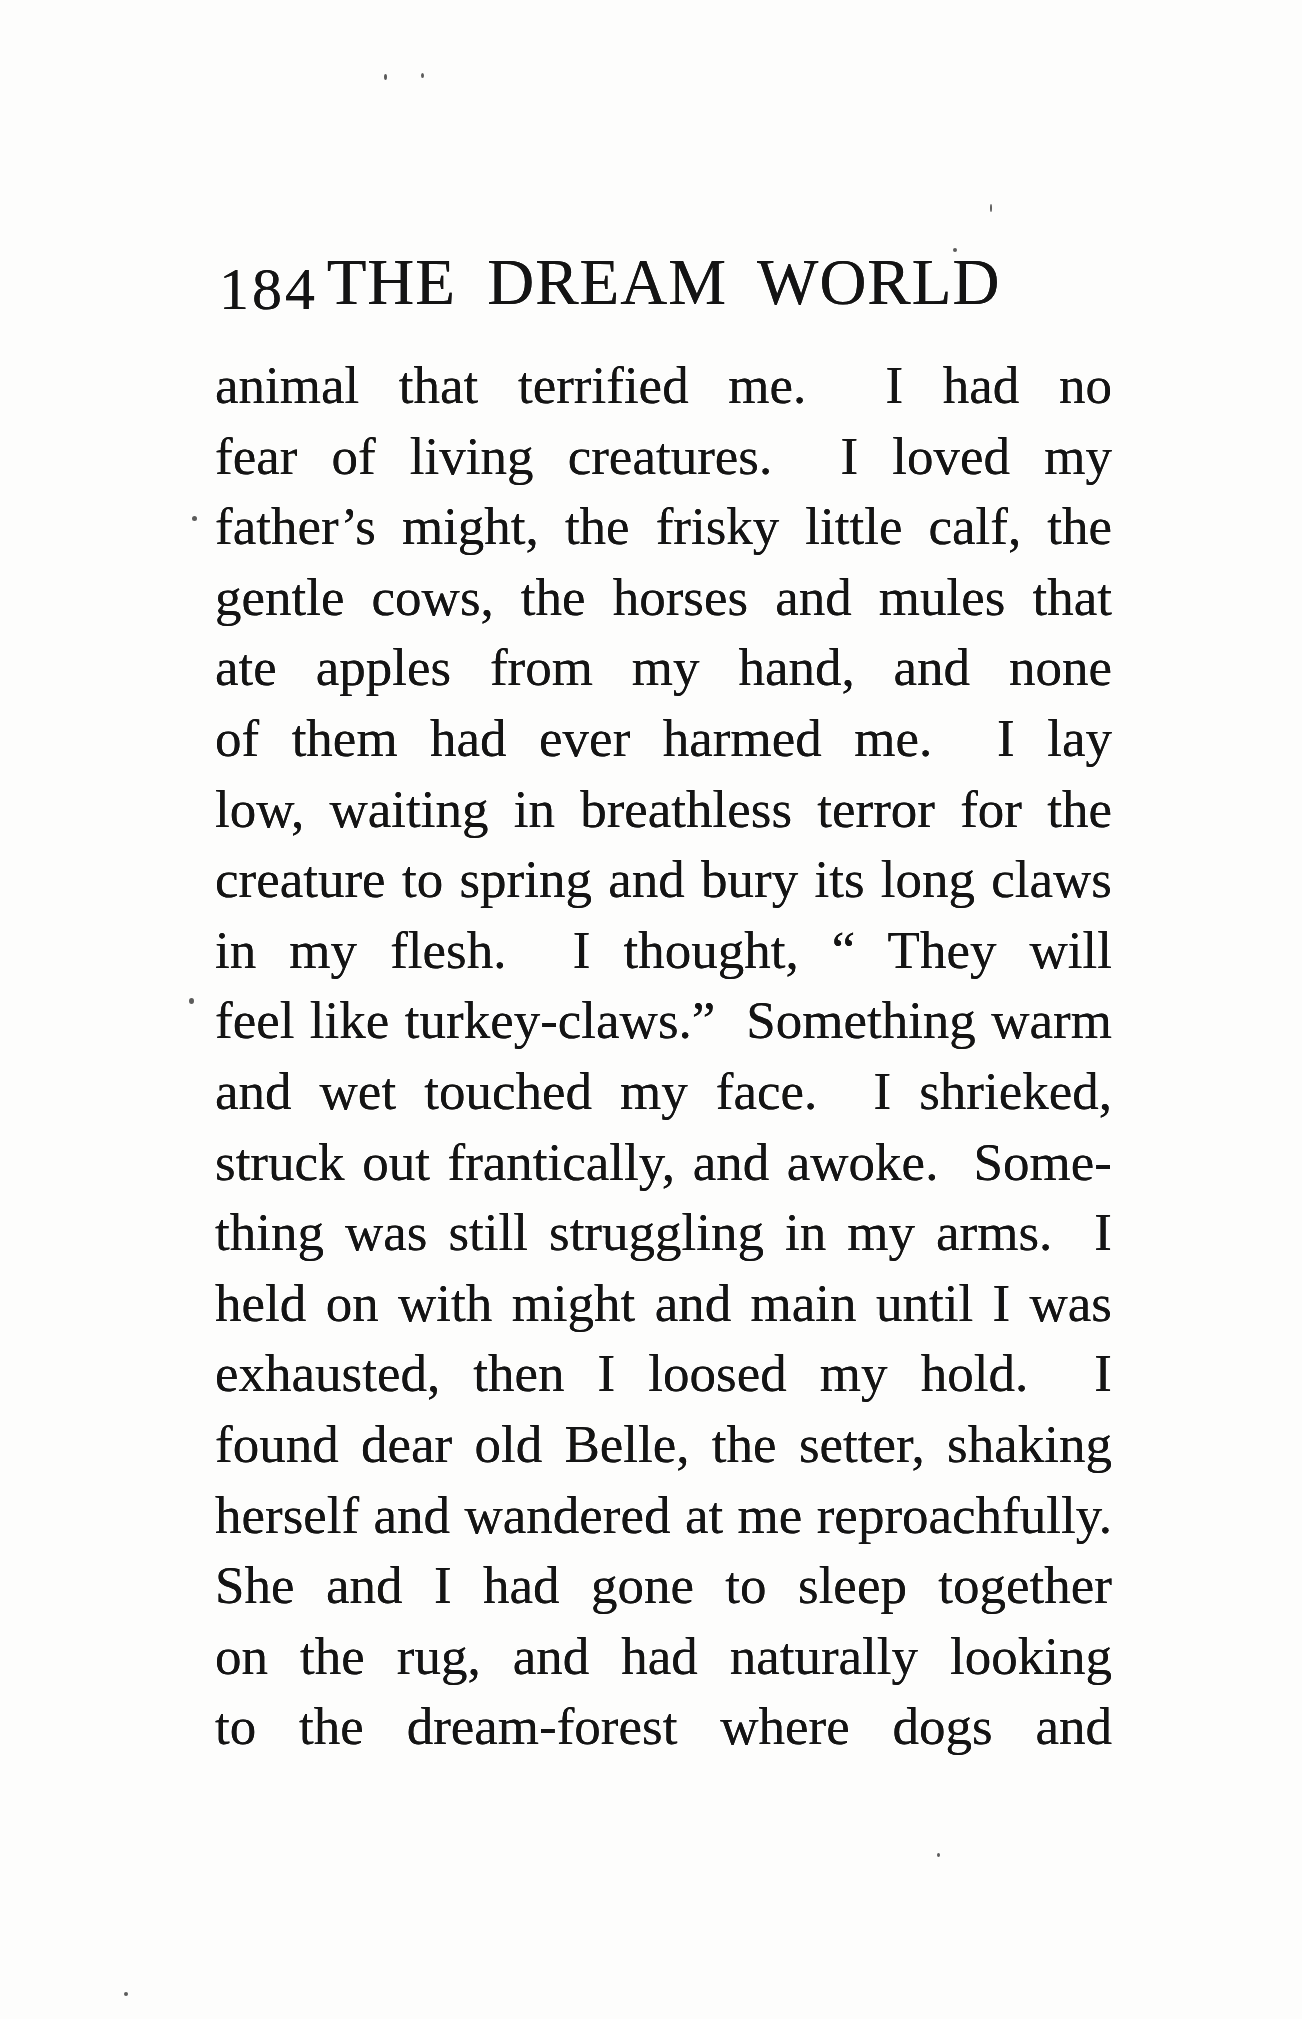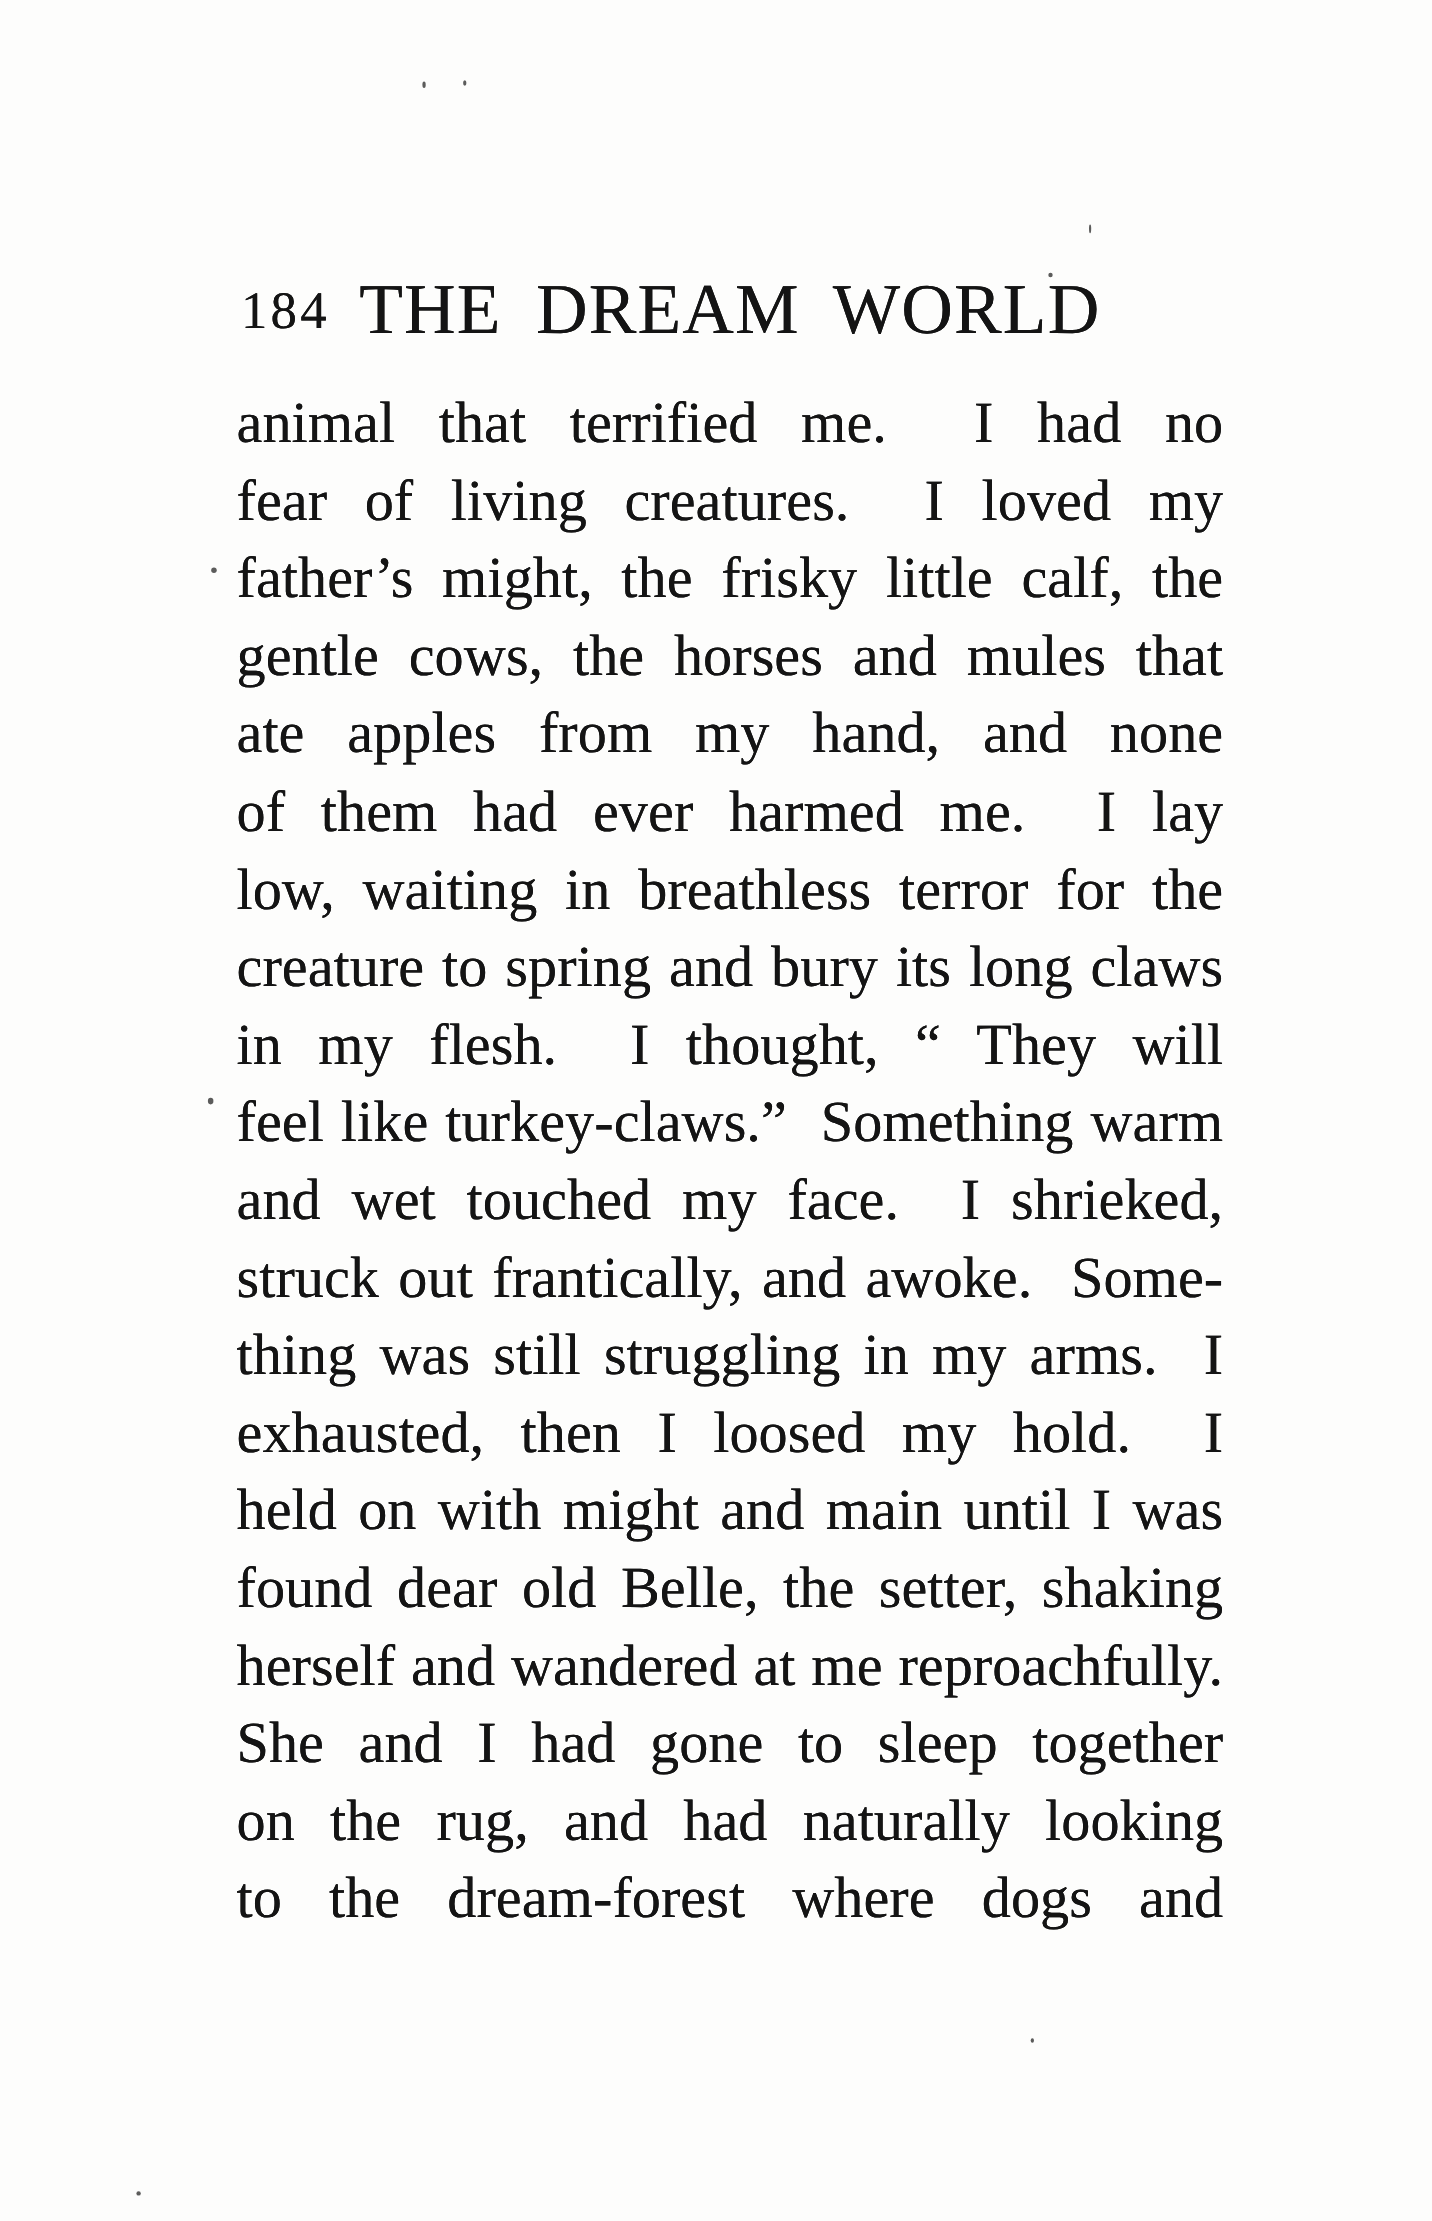--- a/index.html
+++ b/index.html
@@ -21,21 +21,21 @@
     position:absolute;
     left:215px;
     top:250px;
     width:897px;
     text-align:center;
   }
   .page-number{
     position:absolute;
     left:4px;
     top:9px;
-    font-size:48px;
+    font-size:60px;
     line-height:1;
     letter-spacing:3px;
     text-shadow:0 0 0.5px currentColor;
   }
   .head-title{
     display:inline-block;
     font-size:65px;
     line-height:1;
     letter-spacing:1px;
     word-spacing:14px;
@@ -82,22 +82,22 @@
     <div class="line">gentle cows, the horses and mules that</div>
     <div class="line">ate apples from my hand, and none</div>
     <div class="line">of them had ever harmed me.&nbsp; I lay</div>
     <div class="line">low, waiting in breathless terror for the</div>
     <div class="line">creature to spring and bury its long claws</div>
     <div class="line">in my flesh.&nbsp; I thought, “ They will</div>
     <div class="line">feel like turkey-claws.”&nbsp; Something warm</div>
     <div class="line">and wet touched my face.&nbsp; I shrieked,</div>
     <div class="line">struck out frantically, and awoke.&nbsp; Some-</div>
     <div class="line">thing was still struggling in my arms.&nbsp; I</div>
+    <div class="line">held on with might and main until I was</div>
     <div class="line">exhausted, then I loosed my hold.&nbsp; I</div>
-    <div class="line">held on with might and main until I was</div>
     <div class="line">found dear old Belle, the setter, shaking</div>
     <div class="line">herself and wandered at me reproachfully.</div>
     <div class="line">She and I had gone to sleep together</div>
     <div class="line">on the rug, and had naturally looking</div>
     <div class="line">to the dream-forest where dogs and</div>
   </div>
 
   <div id="speck-layer">
       <div class="speck" style="left: 384px; top: 74px; width: 3px; height: 6px;"></div>
       <div class="speck" style="left: 421px; top: 73px; width: 3px; height: 5px;"></div>

